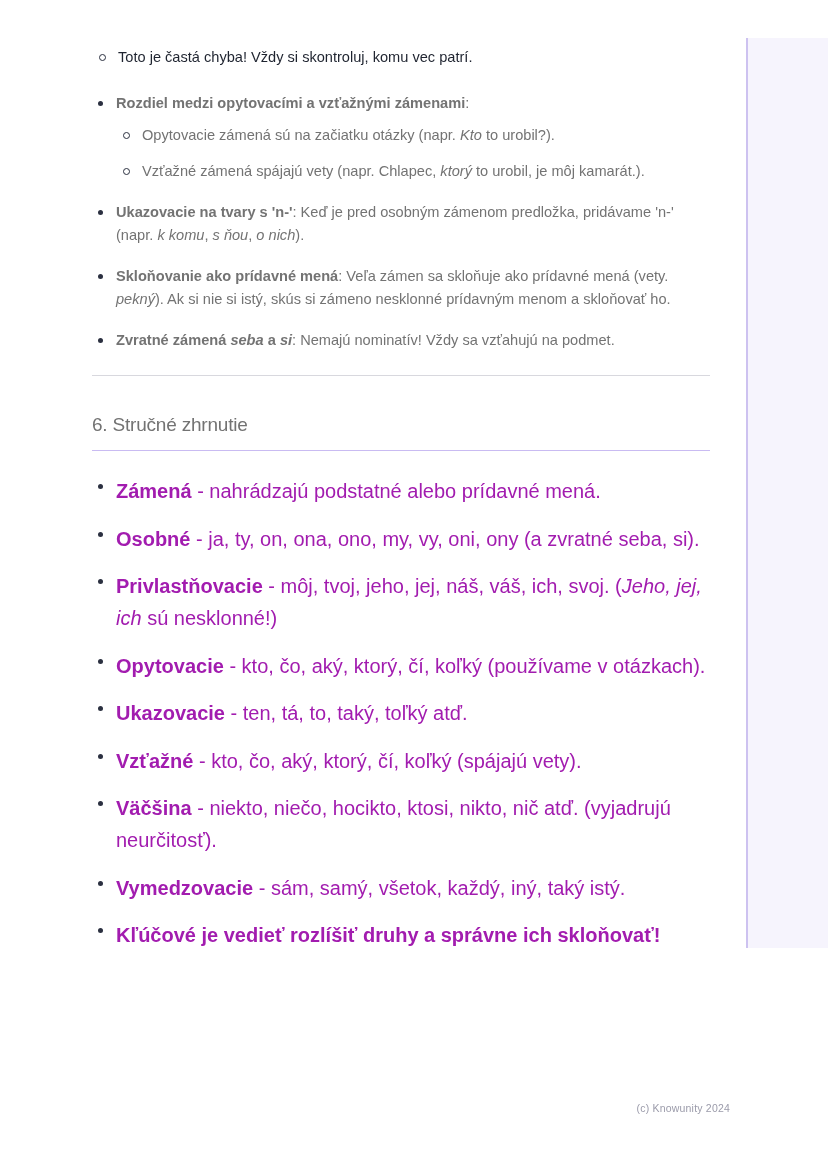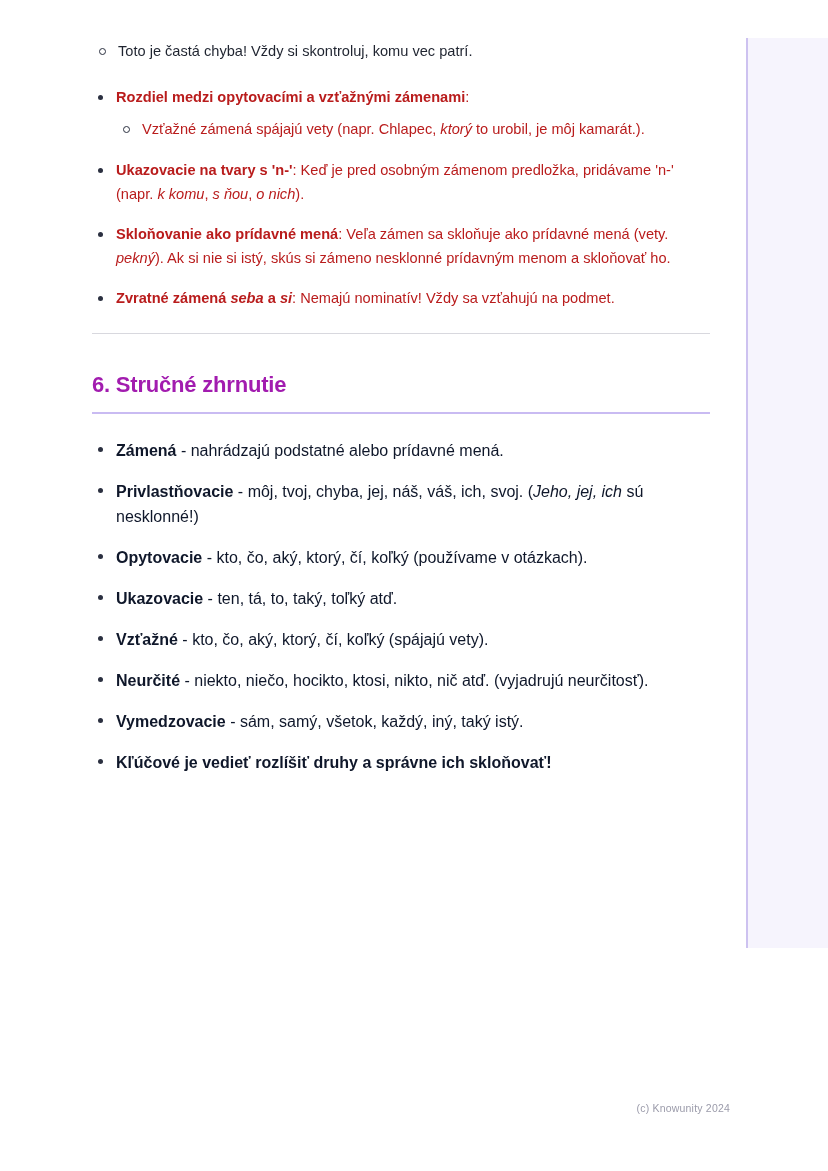--- a/index.html
+++ b/index.html
@@ -24,37 +24,37 @@
     right: 0;
     width: 82px;
     height: 910px;
     background: #f6f4fd;
     border-left: 2px solid #cdc2f0;
   }
 
   .page {
     position: absolute;
     left: 0;
-    top: 10px;
+    top: 16px;
     width: 828px;
     padding: 30px 118px 0 92px;
   }
 
   ul.top-level {
     list-style: none;
     margin: 0;
     padding: 0;
   }
   ul.top-level > li {
     position: relative;
     padding-left: 24px;
     margin-bottom: 17px;
     font-size: 14.6px;
     line-height: 1.62;
-    color: #b91c1c;
+    color: #737373;
   }
   ul.top-level > li::before {
     content: "";
     position: absolute;
     left: 6px;
     top: 9px;
     width: 5px;
     height: 5px;
     border-radius: 50%;
     background: #2b3040;
@@ -110,45 +110,45 @@
   b, .b { font-weight: bold; }
   i, .i { font-style: italic; }
 
   .divider {
     height: 1px;
     background: #d8d8de;
     margin: 22px 0 0 0;
   }
 
   h2.section-title {
-    font-size: 22px;
-    font-weight: bold;
-    color: #a21caf;
+    font-size: 19px;
+    font-weight: normal;
+    color: #737373;
     margin: 38px 0 0 0;
     padding: 0 0 14px 0;
     letter-spacing: -0.2px;
   }
   .title-rule {
     height: 1.5px;
     background: #c9bbf2;
     margin-bottom: 24px;
   }
 
   ul.summary {
     list-style: none;
     margin: 0;
     padding: 0;
   }
   ul.summary > li {
     position: relative;
     padding-left: 24px;
     margin-bottom: 15px;
-    font-size: 16px;
-    line-height: 1.62;
-    color: #0f172a;
+    font-size: 20px;
+    line-height: 1.62;
+    color: #a21caf;
   }
   ul.summary > li::before {
     content: "";
     position: absolute;
     left: 6px;
     top: 9px;
     width: 5px;
     height: 5px;
     border-radius: 50%;
     background: #2b3040;
@@ -171,20 +171,21 @@
 <div class="page">
 
   <ul class="first-sub">
     <li><span id="intro-0"><span>Toto je častá chyba! Vždy si skontroluj, komu vec patrí.</span></span></li>
   </ul>
 
   <ul class="top-level">
     <li>
       <b>Rozdiel medzi opytovacími a vzťažnými zámenami</b><span>:</span>
       <ul class="sub">
+        <li><span id="b0s0"><span>Opytovacie zámená sú na začiatku otázky (napr. </span><i>Kto</i><span> to urobil?).</span></span></li>
         <li><span id="b0s1"><span>Vzťažné zámená spájajú vety (napr. Chlapec, </span><i>ktorý</i><span> to urobil, je môj kamarát.).</span></span></li>
       </ul>
     </li>
 
     <li>
       <b>Ukazovacie na tvary s 'n-'</b><span>: </span><span id="b1"><span>Keď je pred osobným zámenom predložka, pridávame 'n-' (napr. </span><i>k komu</i><span>, </span><i>s ňou</i><span>, </span><i>o nich</i><span>).</span></span>
     </li>
 
     <li>
       <b>Skloňovanie ako prídavné mená</b><span>: </span><span id="b2"><span>Veľa zámen sa skloňuje ako prídavné mená (vety. </span><i>pekný</i><span>). Ak si nie si istý, skús si zámeno nesklonné prídavným menom a skloňovať ho.</span></span>
@@ -195,24 +196,25 @@
     </li>
   </ul>
 
   <div class="divider"></div>
 
   <h2 class="section-title">6. Stručné zhrnutie</h2>
   <div class="title-rule"></div>
 
   <ul class="summary">
     <li><b>Zámená</b><span id="s0"><span> - nahrádzajú podstatné alebo prídavné mená.</span></span></li>
-    <li><b>Privlastňovacie</b><span id="s2"><span> - môj, tvoj, chyba, jej, náš, váš, ich, svoj. (</span><i>Jeho, jej, ich</i><span> sú nesklonné!)</span></span></li>
+    <li><b>Osobné</b><span id="s1"><span> - ja, ty, on, ona, ono, my, vy, oni, ony (a zvratné seba, si).</span></span></li>
+    <li><b>Privlastňovacie</b><span id="s2"><span> - môj, tvoj, jeho, jej, náš, váš, ich, svoj. (</span><i>Jeho, jej, ich</i><span> sú nesklonné!)</span></span></li>
     <li><b>Opytovacie</b><span id="s4"><span> - kto, čo, aký, ktorý, čí, koľký (používame v otázkach).</span></span></li>
     <li><b>Ukazovacie</b><span id="s3"><span> - ten, tá, to, taký, toľký atď.</span></span></li>
     <li><b>Vzťažné</b><span id="s5"><span> - kto, čo, aký, ktorý, čí, koľký (spájajú vety).</span></span></li>
-    <li><b>Neurčité</b><span id="s6"><span> - niekto, niečo, hocikto, ktosi, nikto, nič atď. (vyjadrujú neurčitosť).</span></span></li>
+    <li><b>Väčšina</b><span id="s6"><span> - niekto, niečo, hocikto, ktosi, nikto, nič atď. (vyjadrujú neurčitosť).</span></span></li>
     <li><b>Vymedzovacie</b><span id="s7"><span> - sám, samý, všetok, každý, iný, taký istý.</span></span></li>
     <li><b>Kľúčové je vedieť rozlíšiť druhy a správne ich skloňovať!</b><span id="s9"></span></li>
   </ul>
 
 </div>
 
 <div class="footer">(c) Knowunity 2024</div>
 
 </body></html>

